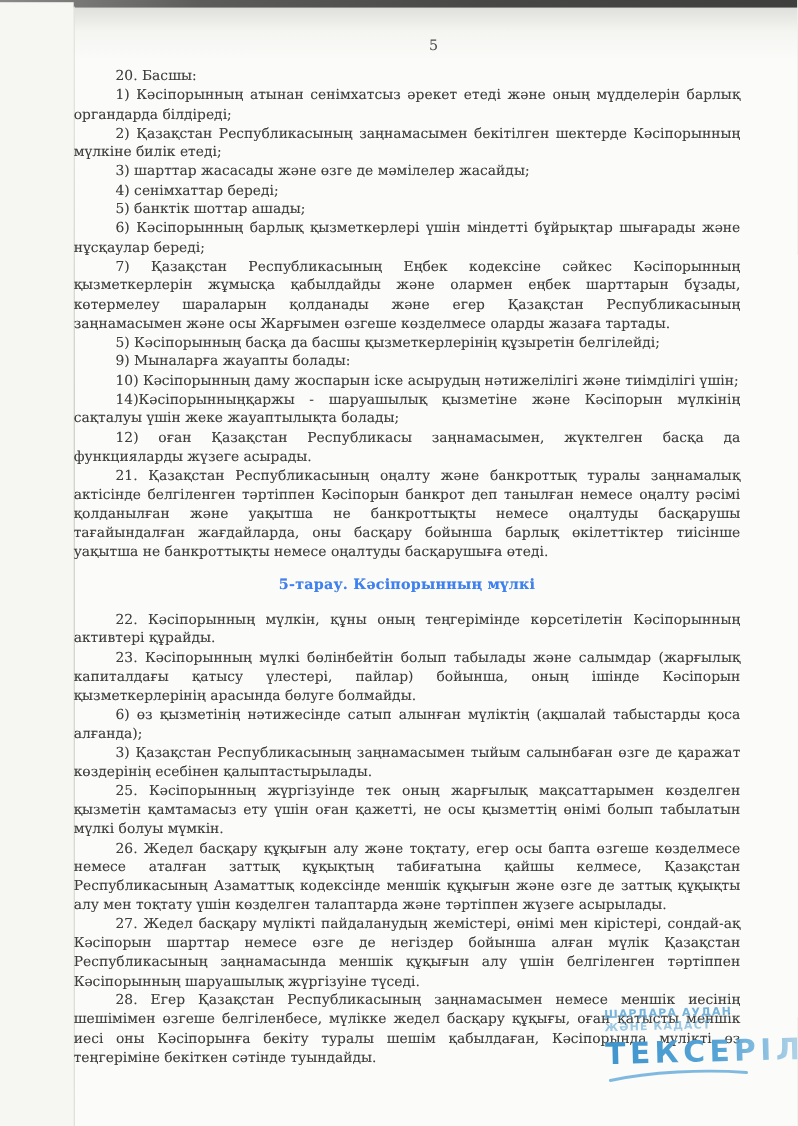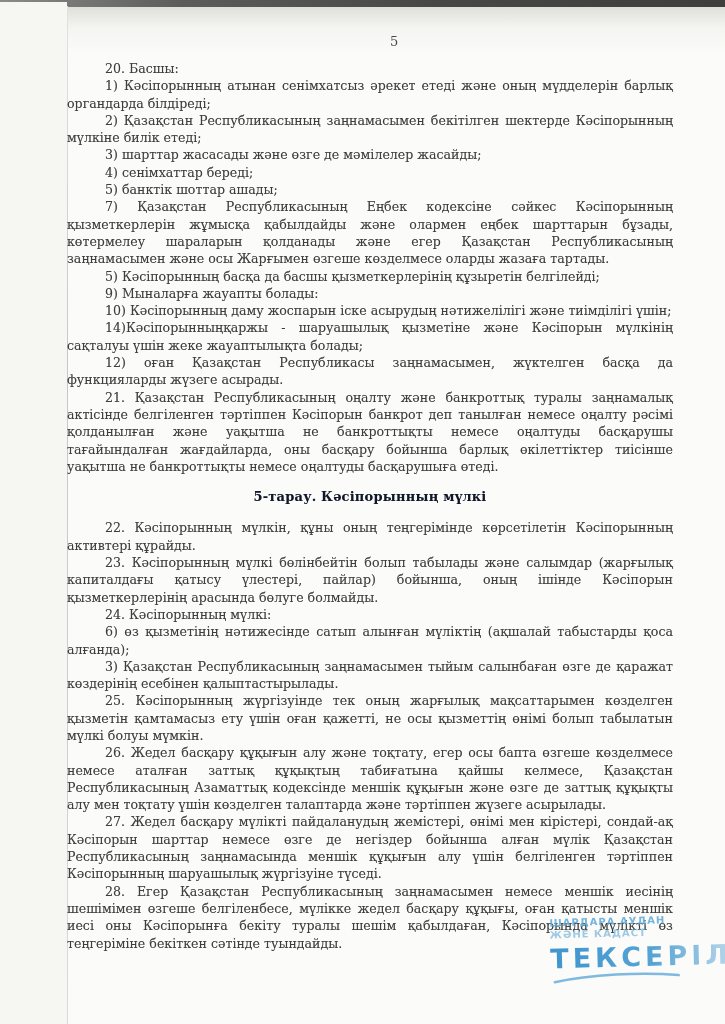--- a/index.html
+++ b/index.html
@@ -31,21 +31,21 @@
   }
   .text-block{
     position:absolute;left:67px;top:60px;width:606px;
     font-size:12.6px;line-height:17.3px;color:#3e3e3c;
     text-align:justify;
     text-shadow:0 0 0.5px rgba(70,70,70,0.35);
   }
   .para{margin:0;text-indent:38px;}
   .chapter{
     margin:13px 0 14px 0;text-align:center;font-weight:bold;
-    font-size:13px;color:#0f172a;letter-spacing:0.2px;
+    font-size:13px;color:#3b82f6;letter-spacing:0.2px;
   }
   .stamp{
     position:absolute;left:550px;top:914px;width:260px;
     transform:rotate(-1.5deg);pointer-events:none;
   }
   .stamp-line1,.stamp-line2{
     font-family:"DejaVu Sans","Liberation Sans",sans-serif;
     font-weight:bold;font-size:10px;letter-spacing:1px;
     color:#5fa8d7;white-space:nowrap;
   }
@@ -75,35 +75,35 @@
   <div class="page-number">5</div>
 
   <div class="text-block">
     <div>
         <p class="para">20. Басшы:</p>
         <p class="para">1) Кәсіпорынның атынан сенімхатсыз әрекет етеді және оның мүдделерін барлық органдарда білдіреді;</p>
         <p class="para">2) Қазақстан Республикасының заңнамасымен бекітілген шектерде Кәсіпорынның мүлкіне билік етеді;</p>
         <p class="para">3) шарттар жасасады және өзге де мәмілелер жасайды;</p>
         <p class="para">4) сенімхаттар береді;</p>
         <p class="para">5) банктік шоттар ашады;</p>
+        <p class="para">6) Кәсіпорынның барлық қызметкерлері үшін міндетті бұйрықтар шығарады және нұсқаулар береді;</p>
         <p class="para">7) Қазақстан Республикасының Еңбек кодексіне сәйкес Кәсіпорынның қызметкерлерін жұмысқа қабылдайды және олармен еңбек шарттарын бұзады, көтермелеу шараларын қолданады және егер Қазақстан Республикасының заңнамасымен және осы Жарғымен өзгеше көзделмесе оларды жазаға тартады.</p>
         <p class="para">5) Кәсіпорынның басқа да басшы қызметкерлерінің құзыретін белгілейді;</p>
         <p class="para">9) Мыналарға жауапты болады:</p>
         <p class="para">10) Кәсіпорынның даму жоспарын іске асырудың нәтижелілігі және тиімділігі үшін;</p>
         <p class="para">14)Кәсіпорынныңқаржы - шаруашылық қызметіне және Кәсіпорын мүлкінің сақталуы үшін жеке жауаптылықта болады;</p>
         <p class="para">12) оған Қазақстан Республикасы заңнамасымен, жүктелген басқа да функцияларды жүзеге асырады.</p>
         <p class="para">21. Қазақстан Республикасының оңалту және банкроттық туралы заңнамалық актісінде белгіленген тәртіппен Кәсіпорын банкрот деп танылған немесе оңалту рәсімі қолданылған және уақытша не банкроттықты немесе оңалтуды басқарушы тағайындалған жағдайларда, оны басқару бойынша барлық өкілеттіктер тиісінше уақытша не банкроттықты немесе оңалтуды басқарушыға өтеді.</p>
       </div>
 
     <div class="chapter">5-тарау. Кәсіпорынның мүлкі</div>
 
     <div>
         <p class="para">22. Кәсіпорынның мүлкін, құны оның теңгерімінде көрсетілетін Кәсіпорынның активтері құрайды.</p>
         <p class="para">23. Кәсіпорынның мүлкі бөлінбейтін болып табылады және салымдар (жарғылық капиталдағы қатысу үлестері, пайлар) бойынша, оның ішінде Кәсіпорын қызметкерлерінің арасында бөлуге болмайды.</p>
-        <p class="para">24. Кәсіпорынның мүлкі:</p>
         <p class="para">6) өз қызметінің нәтижесінде сатып алынған мүліктің (ақшалай табыстарды қоса алғанда);</p>
         <p class="para">3) Қазақстан Республикасының заңнамасымен тыйым салынбаған өзге де қаражат көздерінің есебінен қалыптастырылады.</p>
         <p class="para">25. Кәсіпорынның жүргізуінде тек оның жарғылық мақсаттарымен көзделген қызметін қамтамасыз ету үшін оған қажетті, не осы қызметтің өнімі болып табылатын мүлкі болуы мүмкін.</p>
         <p class="para">26. Жедел басқару құқығын алу және тоқтату, егер осы бапта өзгеше көзделмесе немесе аталған заттық құқықтың табиғатына қайшы келмесе, Қазақстан Республикасының Азаматтық кодексінде меншік құқығын және өзге де заттық құқықты алу мен тоқтату үшін көзделген талаптарда және тәртіппен жүзеге асырылады.</p>
         <p class="para">27. Жедел басқару мүлікті пайдаланудың жемістері, өнімі мен кірістері, сондай-ақ Кәсіпорын шарттар немесе өзге де негіздер бойынша алған мүлік Қазақстан Республикасының заңнамасында меншік құқығын алу үшін белгіленген тәртіппен Кәсіпорынның шаруашылық жүргізуіне түседі.</p>
         <p class="para">28. Егер Қазақстан Республикасының заңнамасымен немесе меншік иесінің шешімімен өзгеше белгіленбесе, мүлікке жедел басқару құқығы, оған қатысты меншік иесі оны Кәсіпорынға бекіту туралы шешім қабылдаған, Кәсіпорында мүлікті өз теңгеріміне бекіткен сәтінде туындайды.</p>
       </div>
   </div>
 
   <div class="stamp">

